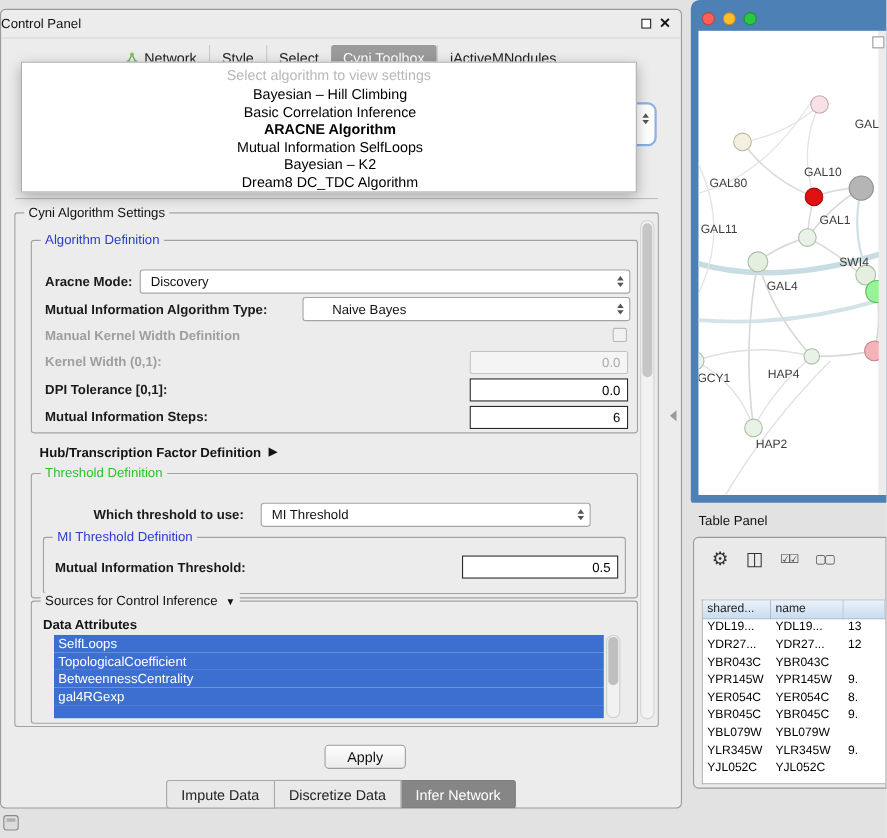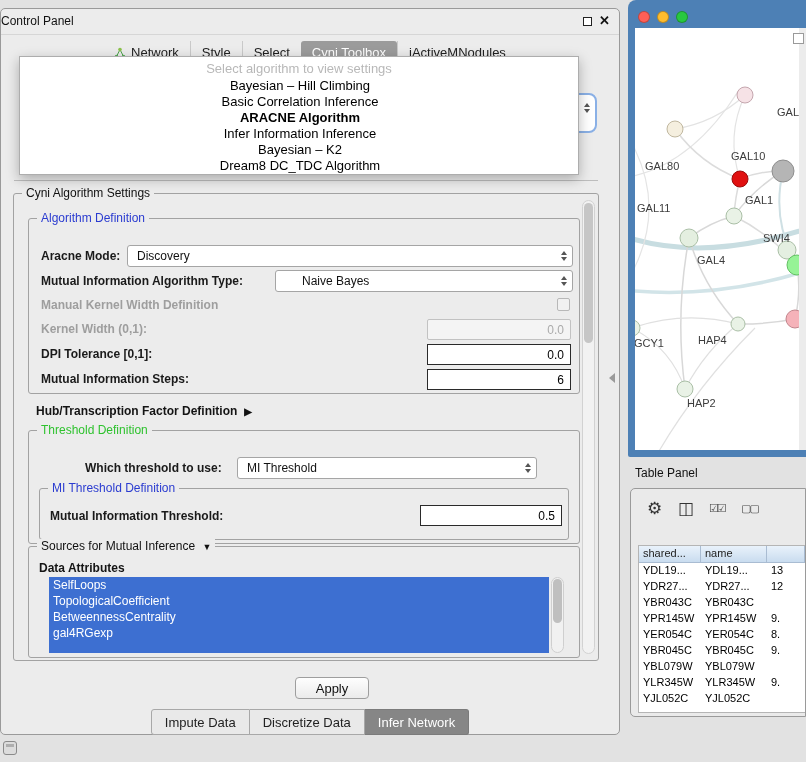--- a/index.html
+++ b/index.html
@@ -156,21 +156,21 @@
         <span class="t-dn"></span>
       </span>
   </div>
 
   <div class="popup">
     <div class="popup-ph">Select algorithm to view settings</div>
     <div id="algo-list">
         <div class="popup-item">Bayesian – Hill Climbing</div>
         <div class="popup-item">Basic Correlation Inference</div>
         <div class="popup-item selected">ARACNE Algorithm</div>
-        <div class="popup-item">Infer Information Inference</div>
+        <div class="popup-item">Mutual Information SelfLoops</div>
         <div class="popup-item">Bayesian – K2</div>
         <div class="popup-item">Dream8 DC_TDC Algorithm</div>
       </div>
   </div>
 
   <div class="group" id="settings-group">
     <div class="group-title">Cyni Algorithm Settings</div>
 
     <div class="group" id="algo-group">
       <div class="group-title t-blue">Algorithm Definition</div>
@@ -225,21 +225,21 @@
 
       <div class="group" id="mithresh-group">
         <div class="group-title t-blue">MI Threshold Definition</div>
         <div class="lbl" style="left:10px; top:20px;">Mutual Information Threshold:</div>
         <div class="fld" style="left:380px; top:16px; width:142px;">0.5</div>
       </div>
     </div>
 
     <div class="group" id="sources-group">
       <div class="group-title">
-        <span>Sources for Mutual Inference</span>
+        <span>Sources for Control Inference</span>
         <span class="arr-dn">▼</span>
       </div>
       <div class="attr-label">Data Attributes</div>
       <div class="listbox" id="attr-list">
           <div class="list-item sel">SelfLoops</div>
           <div class="list-item sel">TopologicalCoefficient</div>
           <div class="list-item sel">BetweennessCentrality</div>
           <div class="list-item sel">gal4RGexp</div>
           <div class="list-item sel"></div>
         </div>

